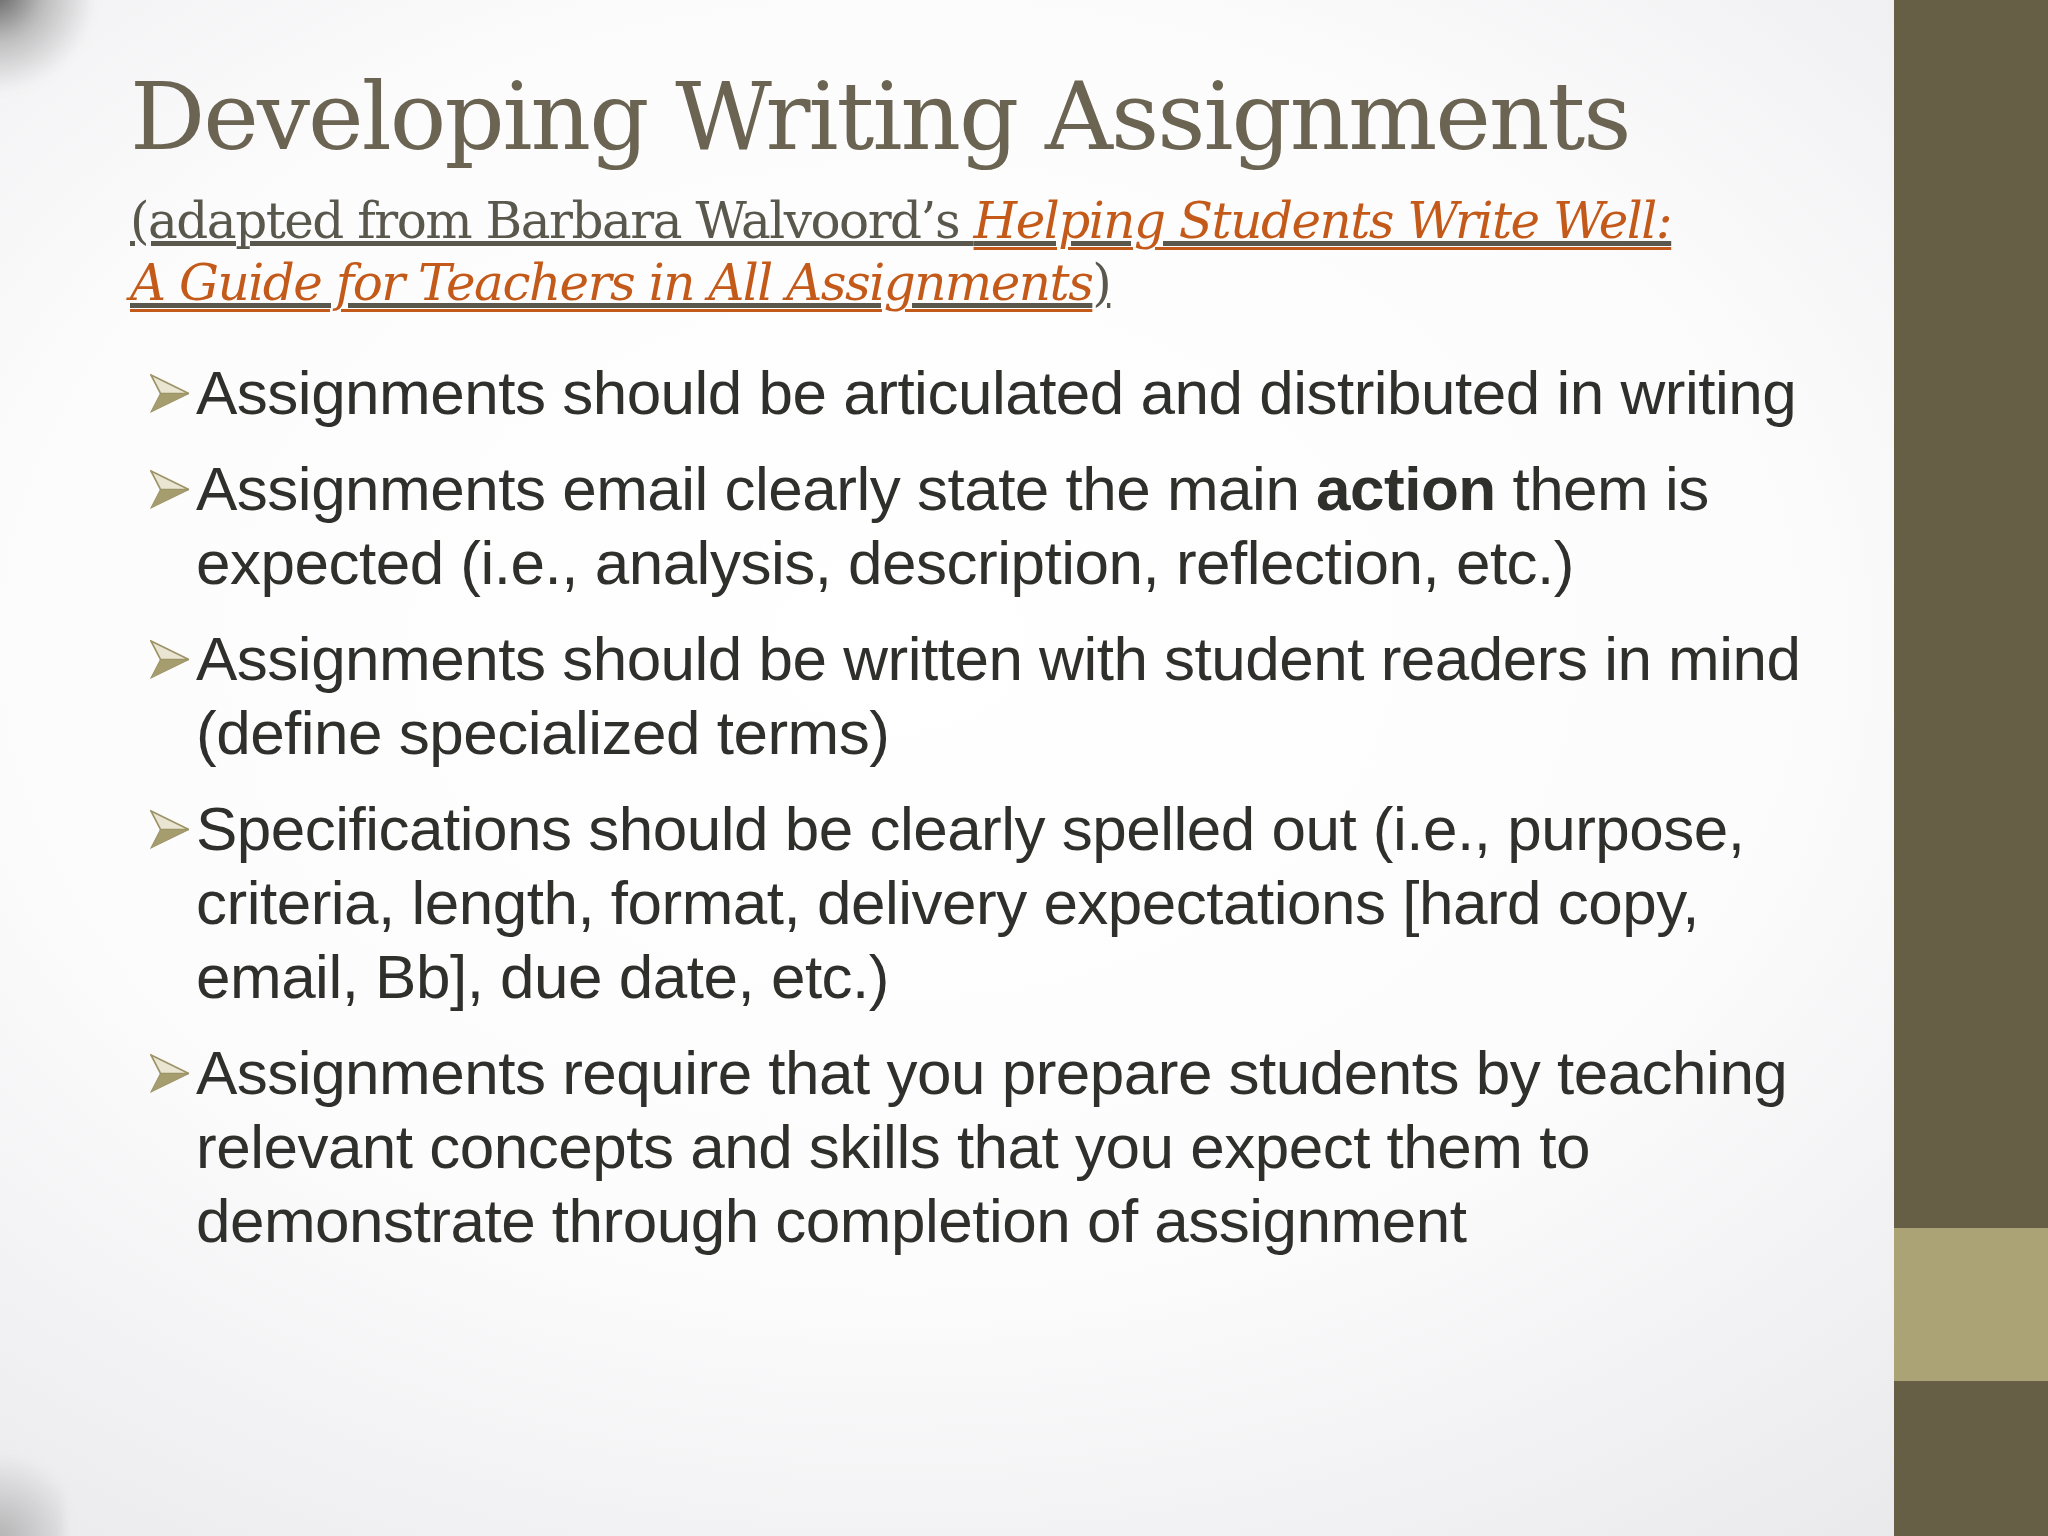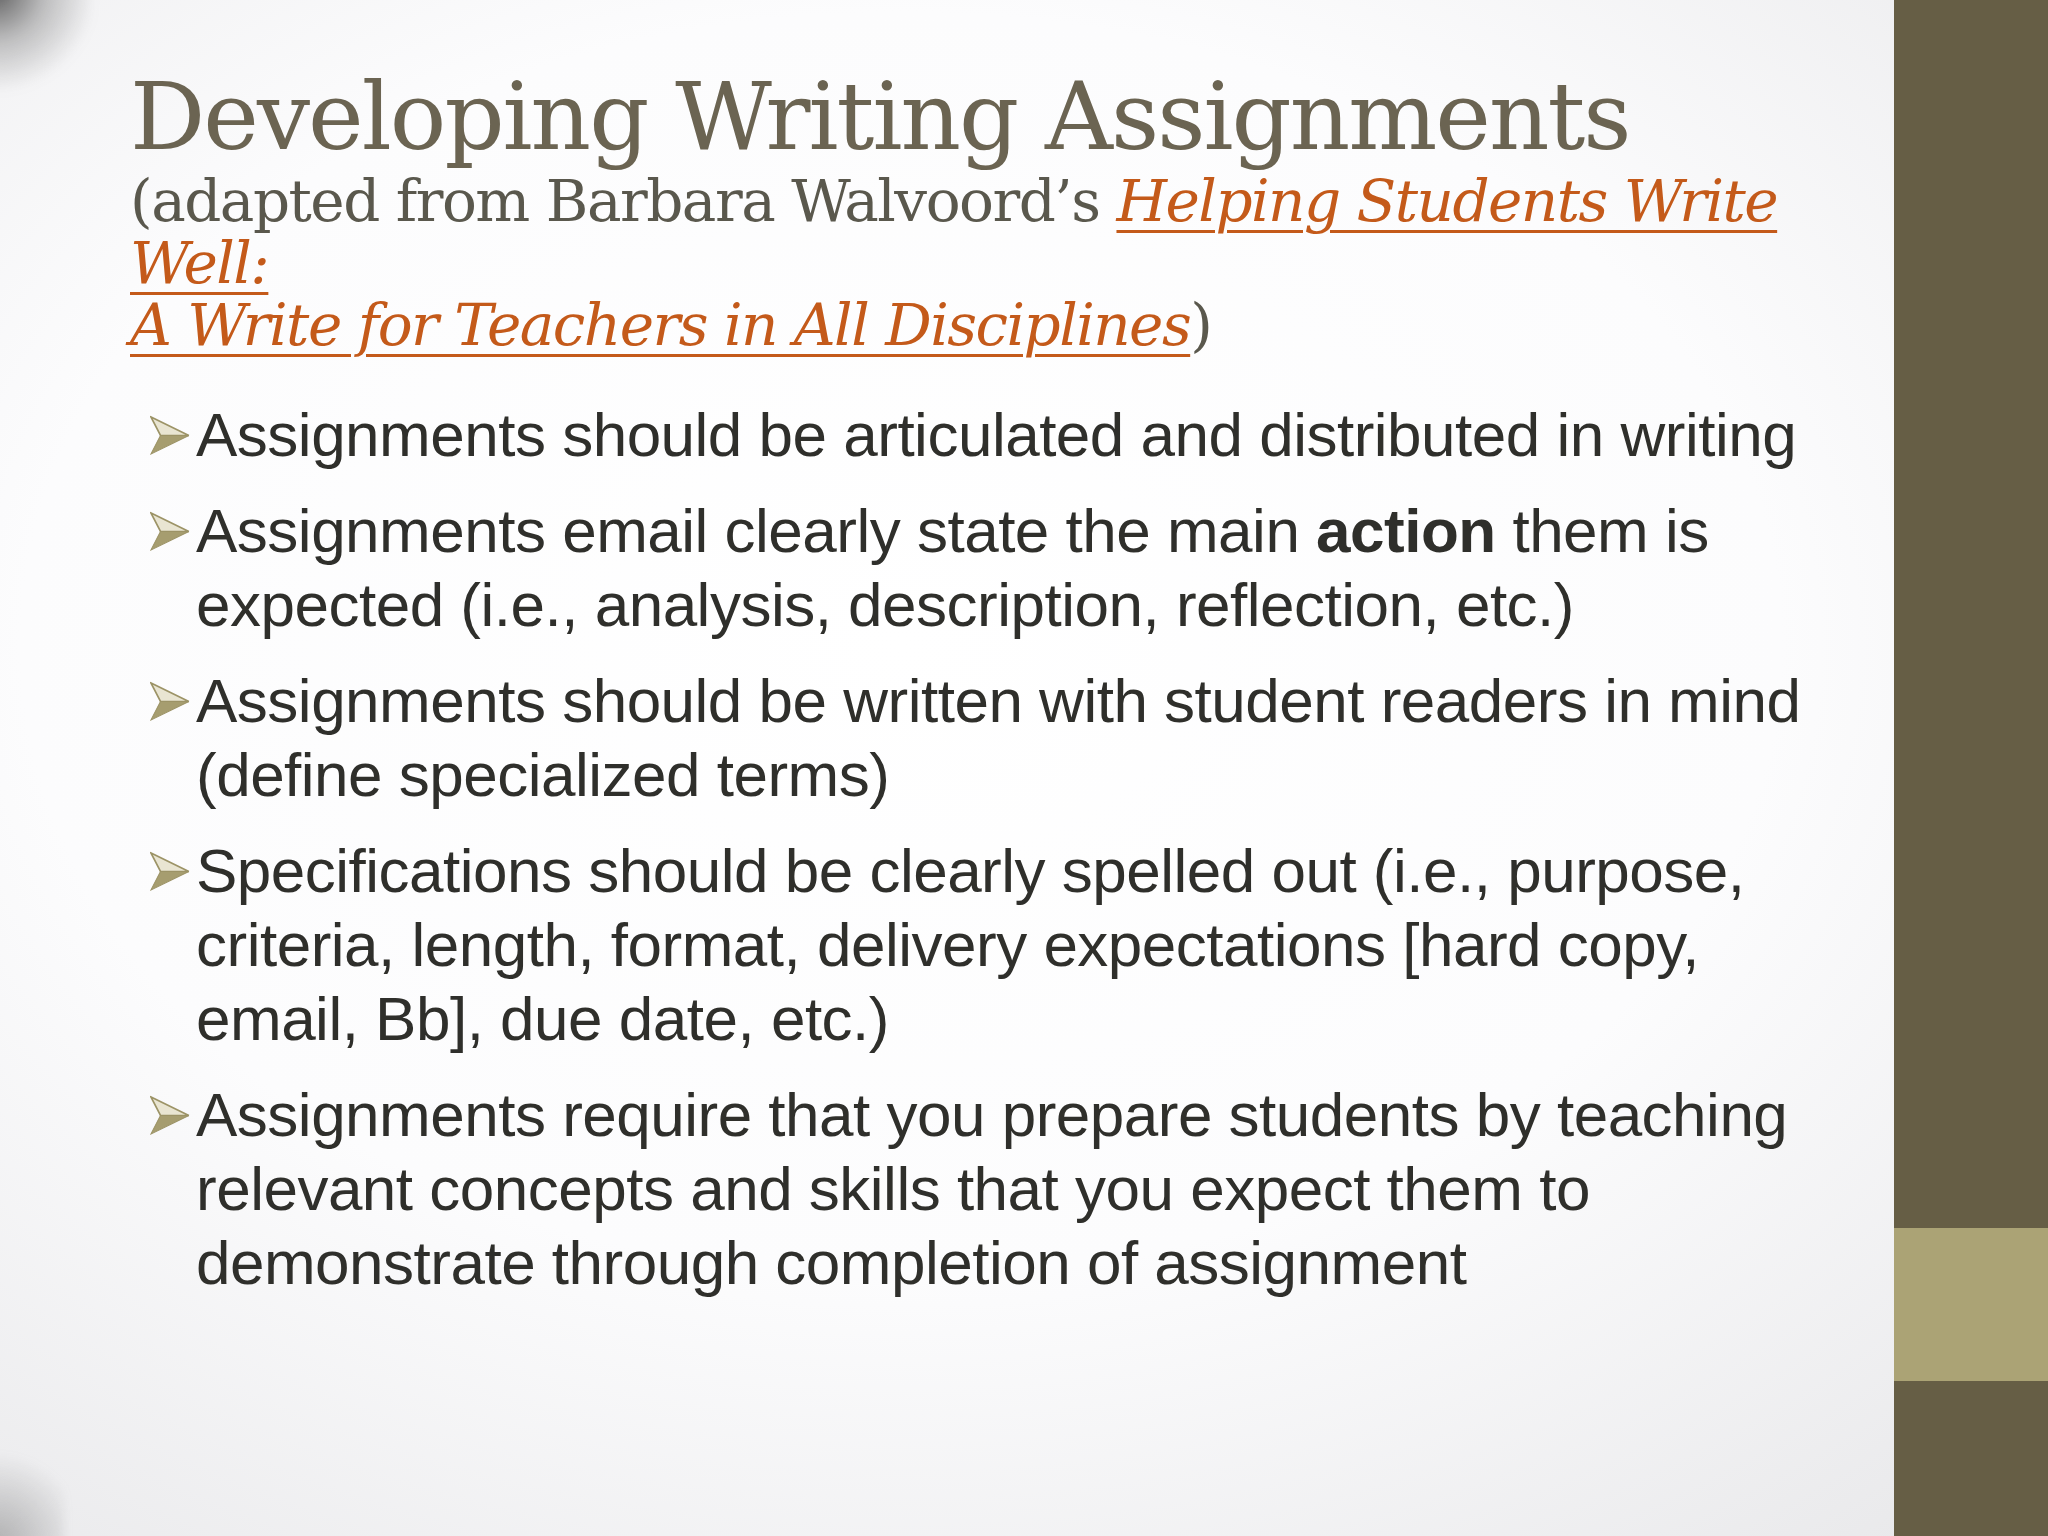--- a/index.html
+++ b/index.html
@@ -47,26 +47,27 @@
   .slide-title {
     font-family: "DejaVu Serif", "Liberation Serif", serif;
     font-size: 94px;
     font-weight: 400;
     line-height: 1.04;
     color: var(--title-color);
     letter-spacing: -2px;
   }
 
   .subtitle {
-    margin-top: 4px;
+    margin-top: 24px;
     font-family: "DejaVu Serif", "Liberation Serif", serif;
-    font-size: 58px;
+    font-size: 50px;
     line-height: 62px;
     color: var(--subtitle-color);
     letter-spacing: -1.5px;
+    text-decoration: underline;
   }
   .book-link {
     color: var(--link-color);
     font-style: italic;
     text-decoration: underline;
     text-decoration-thickness: 3px;
     text-underline-offset: 9px;
     cursor: pointer;
   }
 
@@ -109,21 +110,21 @@
 
 <div class="slide">
   <div class="corner-smudge-tl"></div>
   <div class="corner-smudge-bl"></div>
 
   <div class="content">
     <h1 class="slide-title">Developing Writing Assignments</h1>
 
     <div class="subtitle">
       <div class="sub-line"><span>(adapted from Barbara Walvoord’s </span><a class="book-link">Helping Students Write Well:</a></div>
-      <div class="sub-line"><a class="book-link">A Write for Teachers in All Disciplines</a><span>)</span></div>
+      <div class="sub-line"><a class="book-link">A Guide for Teachers in All Assignments</a><span>)</span></div>
     </div>
 
     <ul class="bullets" id="bullet-list">
         <li class="bullet-item">
           <svg class="arrow" viewBox="0 0 40 40">
             <polygon points="1,2 37,19.5 10,19.5" fill="var(--bullet-light)" stroke="var(--bullet-outline)" stroke-width="1.6"></polygon>
             <polygon points="10,19.5 37,19.5 1,37" fill="var(--bullet-dark)" stroke="var(--bullet-outline)" stroke-width="1"></polygon>
           </svg>
           <div class="bullet-line"><span>Assignments should be articulated and distributed in writing</span></div>
         </li>

